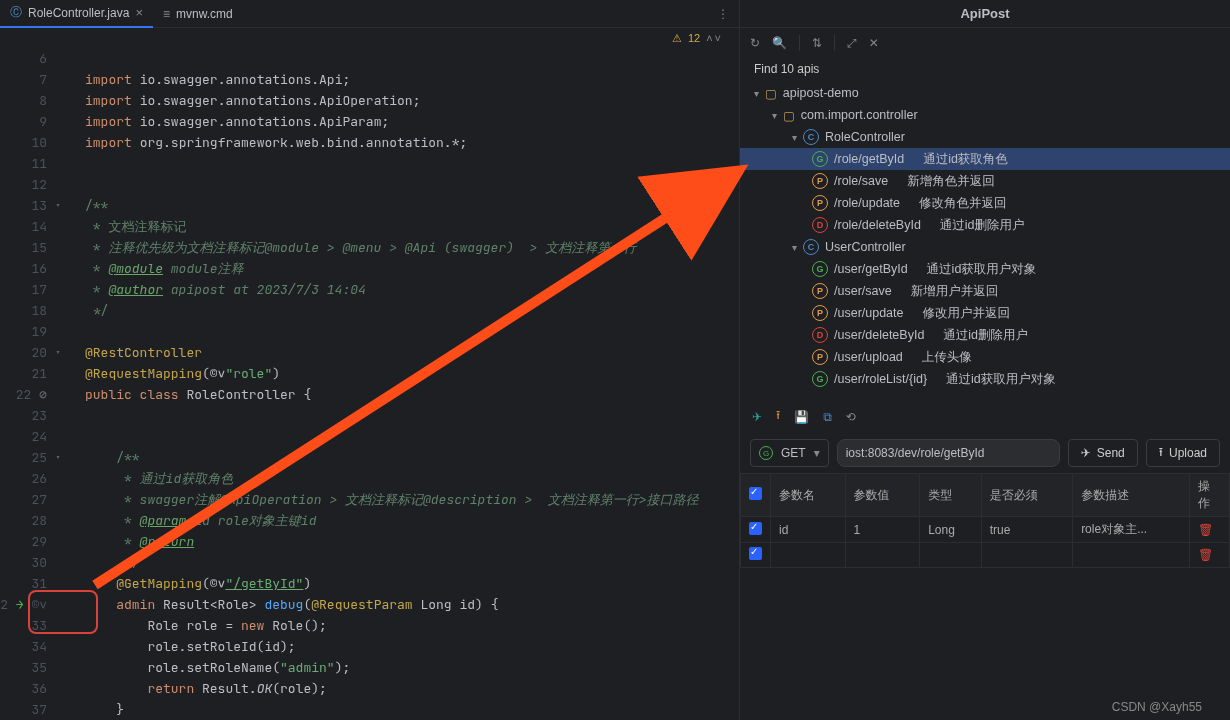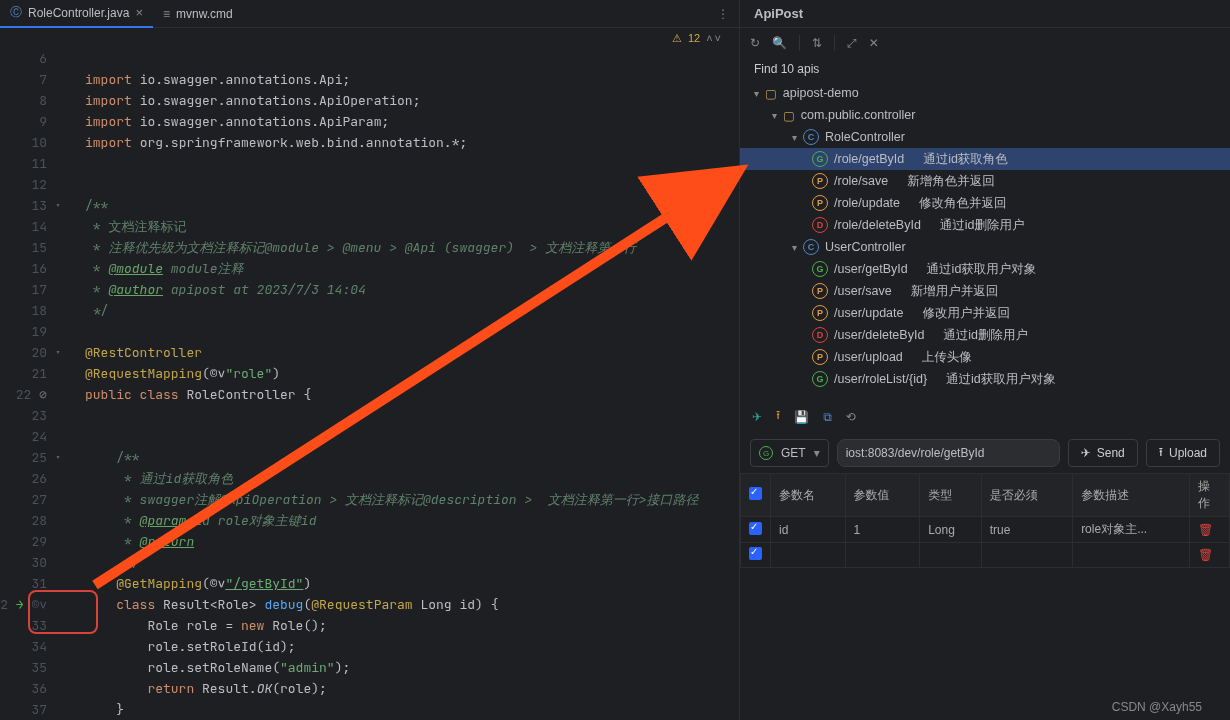--- a/index.html
+++ b/index.html
@@ -29,21 +29,21 @@
   .doc { color:#5f826b; }
   .tag { color:#68a568; font-style:italic; }
   .typ { color:#bcbec4; }
   .fn { color:#56a8f5; }
   .it { font-style:italic; }
   .udl { text-decoration:underline; }
   .run-box { position:absolute; left:28px; width:70px; height:44px; border:2px solid #d9443a; border-radius:8px; top:0; }
   .run-arrow { color:#4caf50; }
   
   .side-col { flex:1; display:flex; flex-direction:column; background:#1e1f22; }
-  .side-title { height:28px; line-height:28px; padding:0 14px; font-size:13px; color:#bcbec4; font-weight:bold; border-bottom:1px solid #2b2d30; }
+  .side-title { height:28px; line-height:28px; padding:0 14px; font-size:13px; color:#bcbec4; font-weight:bold; border-bottom:1px solid #2b2d30;text-align:center; }
   .side-tools { display:flex; align-items:center; height:30px; padding:0 10px; gap:12px; color:#888; }
   .side-tools .sep { width:1px; height:16px; background:#333; }
   .find-text { padding:4px 14px; font-size:12px; color:#ccc; }
   .tree { padding:2px 0 10px 0; font-size:12.5px; }
   .tree .row { display:flex; align-items:center; height:22px; gap:6px; cursor:pointer; }
   .tree .row.sel { background:#2e436e; }
   .tree .ind0 { padding-left:14px; } .tree .ind1 { padding-left:32px; } .tree .ind2 { padding-left:52px; } .tree .ind3 { padding-left:72px; }
   .tree .chev::before { content:"▾"; color:#888; font-size:10px; }
   .meth { display:inline-flex; align-items:center; justify-content:center; width:16px; height:16px; border-radius:8px; font-size:9px; font-weight:bold; }
   .m-g { border:1.5px solid #4caf50; color:#4caf50; }
@@ -186,21 +186,21 @@
         <div class="l"><span class="kw">public class </span><span class="typ">RoleController {</span></div>
         <div class="l"></div>
         <div class="l"></div>
         <div class="l"><span class="doc">    /**</span></div>
         <div class="l"><span class="doc">     * </span><span class="doc it">通过id获取角色</span></div>
         <div class="l"><span class="doc">     * </span><span class="doc it">swagger注解@ApiOperation &gt; 文档注释标记@description &gt;  文档注释第一行&gt;接口路径</span></div>
         <div class="l"><span class="doc">     * </span><span class="tag udl">@param</span><span class="doc it"> id</span><span class="doc it"> role对象主键id</span></div>
         <div class="l"><span class="doc">     * </span><span class="tag udl">@return</span></div>
         <div class="l"><span class="doc">     */</span></div>
         <div class="l"><span>    </span><span class="an">@GetMapping</span><span class="typ">(©∨</span><span class="str udl">"/getById"</span><span class="typ">)</span></div>
-        <div class="l"><span class="kw">    class </span><span class="typ">Result&lt;Role&gt; </span><span class="fn">debug</span><span>(</span><span class="an">@RequestParam</span><span class="typ"> Long id) {</span></div>
+        <div class="l"><span class="kw">    admin </span><span class="typ">Result&lt;Role&gt; </span><span class="fn">debug</span><span>(</span><span class="an">@RequestParam</span><span class="typ"> Long id) {</span></div>
         <div class="l"><span class="typ">        Role role = </span><span class="kw">new</span><span class="typ"> Role();</span></div>
         <div class="l"><span class="typ">        role.setRoleId(id);</span></div>
         <div class="l"><span class="typ">        role.setRoleName(</span><span class="str">"admin"</span><span class="typ">);</span></div>
         <div class="l"><span class="kw">        return </span><span class="typ">Result.</span><span class="it">OK</span><span class="typ">(role);</span></div>
         <div class="l"><span class="typ">    }</span></div>
       </div>
       <div class="run-box" style="top:542px;"></div>
     </div>
   </div>
 
@@ -218,21 +218,21 @@
     <div class="find-text">Find 10 apis</div>
     <div class="tree">
       <div class="row ind0">
           <span class="chev"></span>
           <span class="pkg-ic">▢</span>
           <span>apipost-demo</span>
         </div>
       <div class="row ind1">
           <span class="chev"></span>
           <span class="pkg-ic">▢</span>
-          <span>com.public.controller</span>
+          <span>com.import.controller</span>
         </div>
       <div class="row ind2">
           <span class="chev"></span>
           <span class="meth m-c">C</span>
           <span>RoleController</span>
         </div>
       <div class="row ind3 sel"><span class="meth m-g">G</span><span>/role/getById</span>&nbsp;&nbsp;<span>通过id获取角色</span></div>
       <div class="row ind3"><span class="meth m-p">P</span><span>/role/save</span>&nbsp;&nbsp;<span>新增角色并返回</span></div>
       <div class="row ind3"><span class="meth m-p">P</span><span>/role/update</span>&nbsp;&nbsp;<span>修改角色并返回</span></div>
       <div class="row ind3"><span class="meth m-d">D</span><span>/role/deleteById</span>&nbsp;&nbsp;<span>通过id删除用户</span></div>

